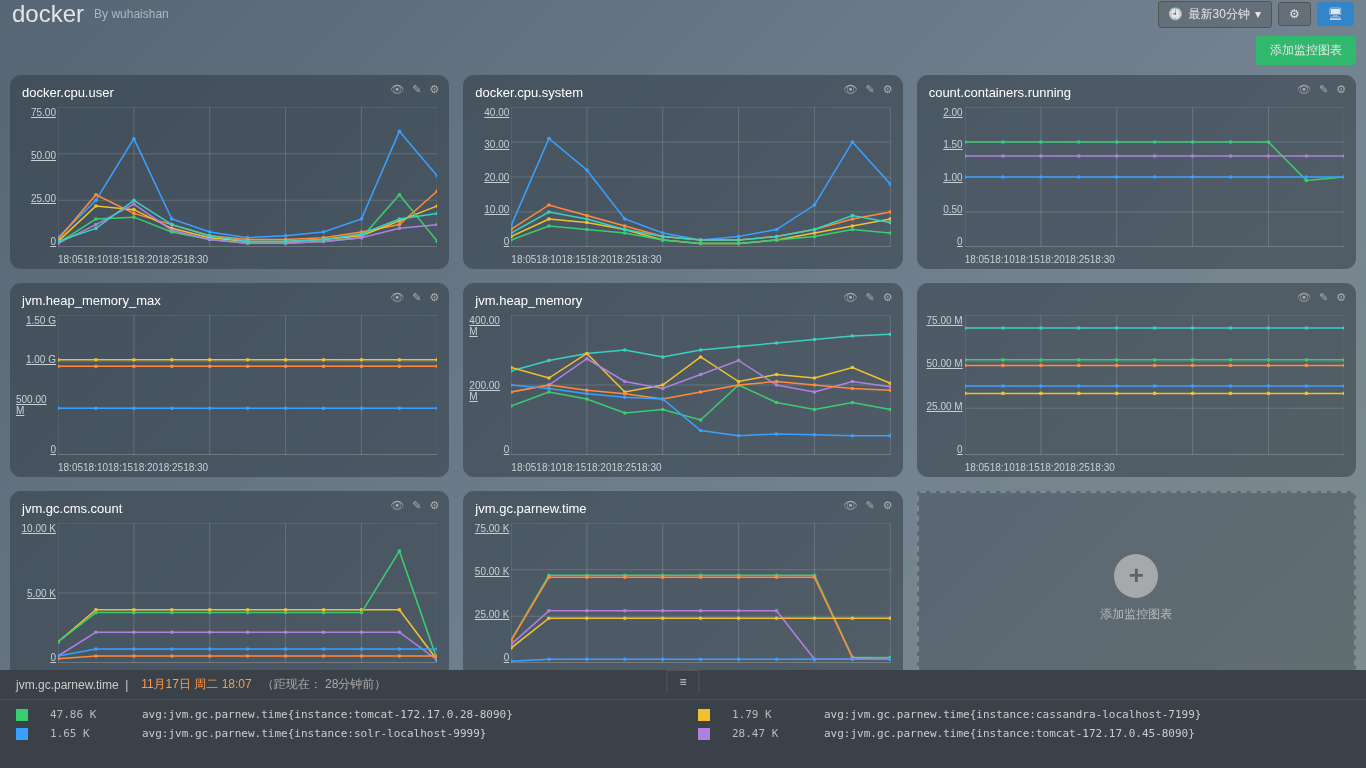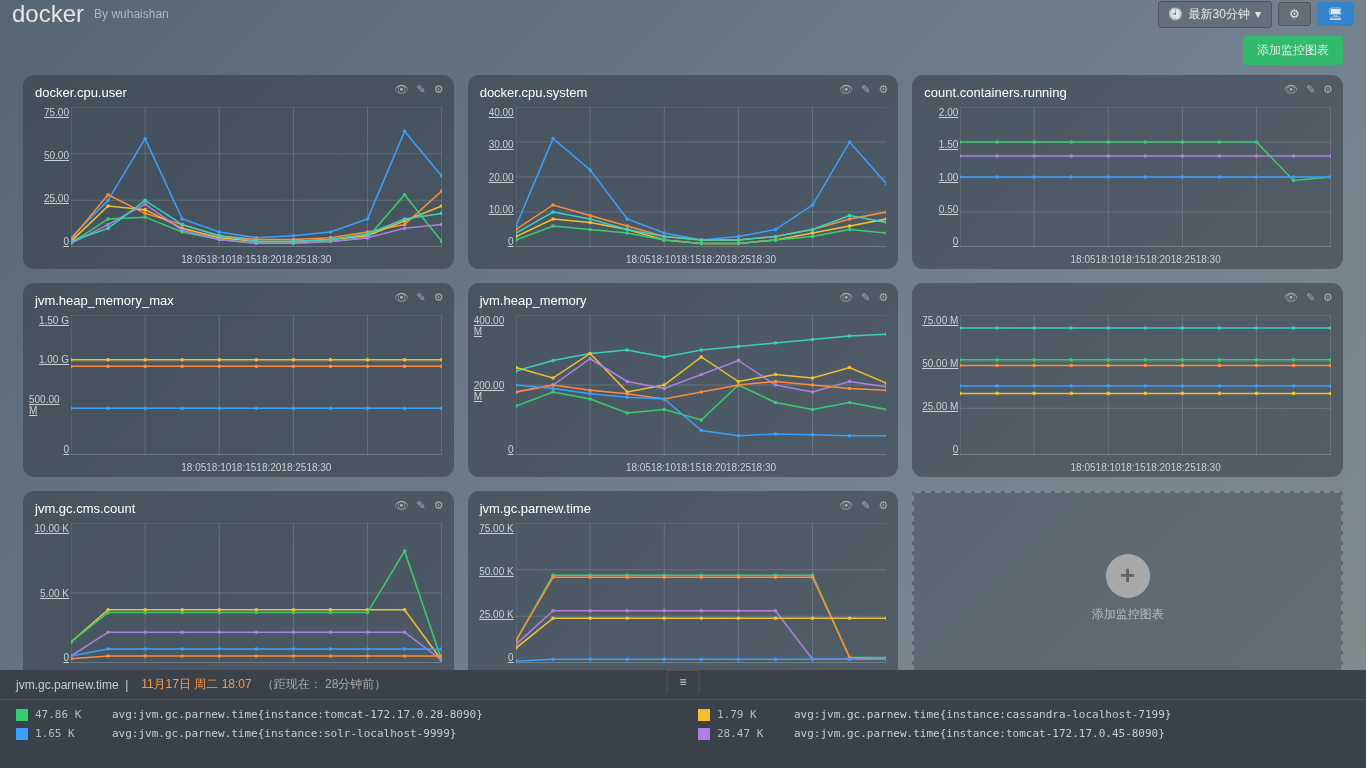--- a/index.html
+++ b/index.html
@@ -17,36 +17,36 @@
 .title { font-size: 24px; color: #fff; font-weight: 300; margin-right: 10px; }
 .author { font-size: 12px; color: #c0c8d0; }
 .topbar .spacer { flex: 1; }
 .top-btn {
   background: #6a7580; color: #fff; font-size: 12px;
   border: 1px solid #555; border-radius: 3px;
   padding: 4px 10px; margin-left: 6px; cursor: pointer;
   display: inline-flex; align-items: center; gap: 5px;
 }
 .top-btn.active { background: #2f8ee0; border-color: #2f8ee0; }
-.dashboard { padding: 8px 23px; }
+.dashboard { padding: 8px 10px; }
 .action-row { display: flex; justify-content: flex-end; margin-bottom: 10px; }
 .add-btn { background: #2ecc71; color: #fff; border: none; border-radius: 3px; padding: 6px 14px; font-size: 12px; cursor: pointer; }
 .grid { display: grid; grid-template-columns: repeat(3, 1fr); gap: 14px; }
 .panel {
   background: rgba(50,60,70,0.55);
   border-radius: 11px; padding: 10px 12px 6px 12px;
   height: 194px; position: relative;
 }
 .panel-title { color: #fff; font-size: 13px; font-weight: 500; margin-bottom: 4px; }
 .panel-icons { position: absolute; top: 8px; right: 10px; display: flex; gap: 8px; }
 .panel-icons span { color: #aaa; font-size: 11px; cursor: pointer; }
 .chart-area { position: absolute; left: 48px; right: 12px; top: 32px; bottom: 22px; }
 .y-axis { position: absolute; left: 6px; top: 32px; bottom: 22px; width: 40px; display: flex; flex-direction: column; justify-content: space-between; align-items: flex-end; }
 .y-axis span { font-size: 10px; color: #c8d0d6; text-decoration: underline; }
-.x-axis { position: absolute; left: 48px; right: 12px; bottom: 4px; display: flex; justify-content: center; margin-top: 32px; }
+.x-axis { position: absolute; left: 48px; right: 12px; bottom: 4px; display: flex; justify-content: flex-start; margin-top: 32px; }
 .x-axis span { font-size: 10px; color: #c8d0d6; }
 svg.chart { width: 100%; height: 100%; }
 .gridline { stroke: rgba(255,255,255,0.15); stroke-width: 1; }
 .axisline { stroke: rgba(255,255,255,0.4); stroke-width: 1; }
 .series { fill: none; stroke-width: 1.5; }
 .pt { r: 1.8; }
 .add-panel {
   background: rgba(40,50,60,0.35);
   border: 2px dashed rgba(200,200,200,0.4);
   border-radius: 3px;
@@ -66,21 +66,21 @@
 }
 .footer-top { display: flex; align-items: center; padding: 6px 16px; border-bottom: 1px solid #4a525a; height: 30px; }
 .footer-top .ts { color: #ff9a4a; margin: 0 6px; }
 .footer-top .rel { color: #aaa; margin-left: 4px; }
 .footer-collapse {
   position: absolute; left: 50%; top: 0; transform: translate(-50%, 0);
   background: #3a4148; border: 1px solid #555; border-bottom: none;
   padding: 4px 12px; cursor: pointer; font-size: 12px;
 }
 .legend-grid { display: grid; grid-template-columns: 1fr 1fr; padding: 8px 16px; gap: 6px 30px; }
-.legend-row { display: flex; align-items: center; gap: 7px; font-family: monospace; font-size: 11px; }
+.legend-row { display: flex; align-items: center; gap: 22px; font-family: monospace; font-size: 11px; }
 .swatch { width: 12px; height: 12px; display: inline-block; }
 .legend-metric { color: #bbb; min-width: 70px; }
 </style>
 </head>
 <body>
 <div class="overlay"></div>
 
 <div class="topbar">
   <span class="title">docker</span>
   <span class="author">By wuhaishan</span>

